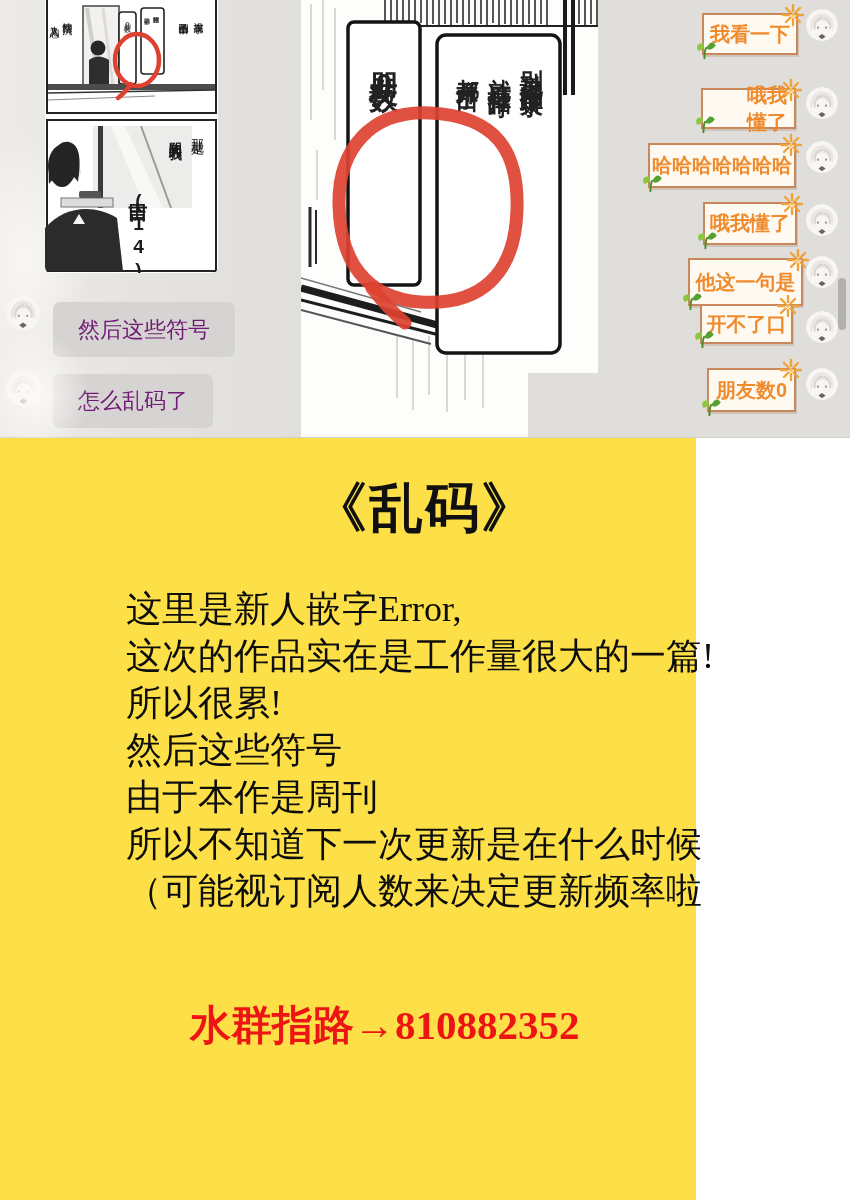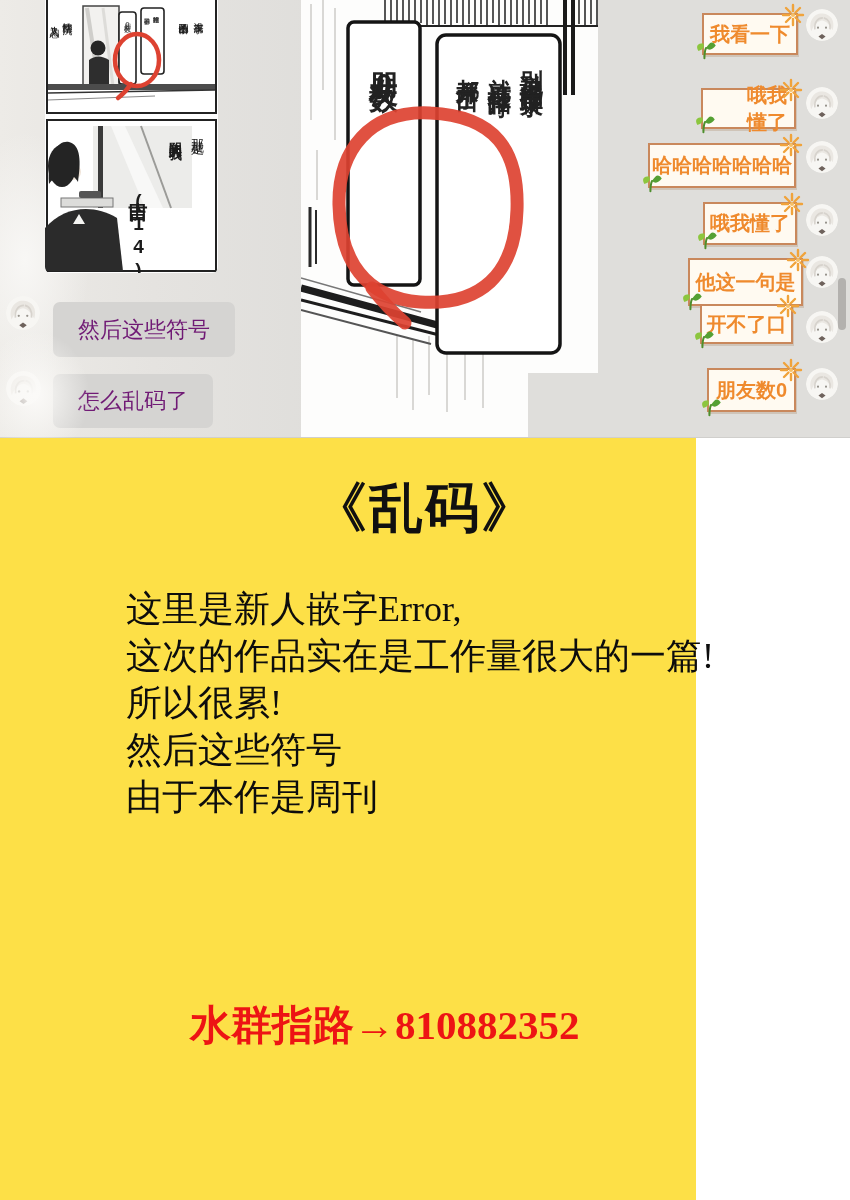--- a/index.html
+++ b/index.html
@@ -314,17 +314,19 @@
   </div>
 
   <div class="credits">
     <div class="c-title">《乱码》</div>
     <div class="c-lines">
       <div class="cl">这里是新人嵌字Error,</div>
       <div class="cl">这次的作品实在是工作量很大的一篇!</div>
       <div class="cl">所以很累!</div>
       <div class="cl">然后这些符号</div>
       <div class="cl">由于本作是周刊</div>
+      <div class="cl">所以不知道下一次更新是在什么时候</div>
+      <div class="cl">（可能视订阅人数来决定更新频率啦</div>
     </div>
     <div class="c-qq">水群指路→810882352</div>
   </div>
 
 </div>
 
 </body></html>

